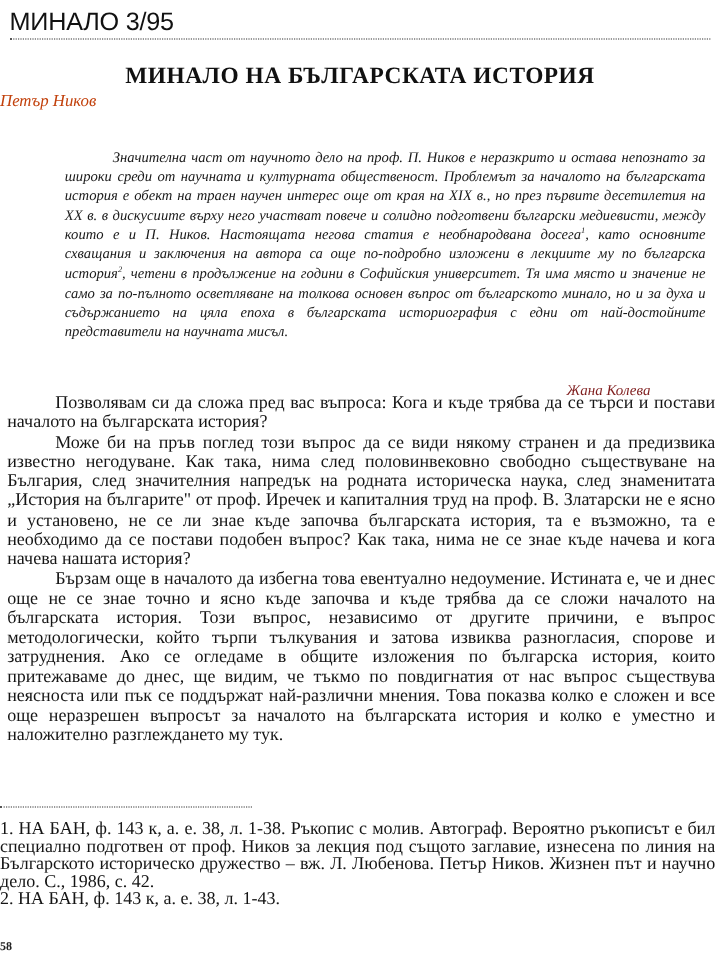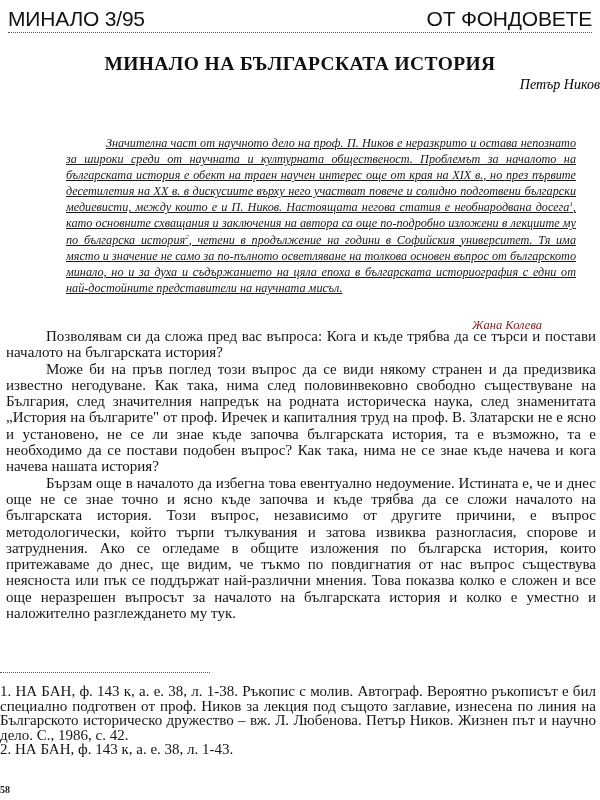--- a/index.html
+++ b/index.html
@@ -17,29 +17,29 @@
   .running-header span {
     font-family: "Liberation Sans", "DejaVu Sans", sans-serif;
     font-size: 21px; font-weight: normal; letter-spacing: -0.2px; line-height: 26px;
     color: #111;
   }
   .title {
     position: absolute; top: 53px; left: 0; right: 0; text-align: center;
     font-size: 19.5px; font-weight: bold; letter-spacing: 0.4px; color: #111;
   }
   .author {
-    position: absolute; top: 77px; left: 0; right: 0; text-align: right;
-    font-size: 14px; font-style: italic; color: #000000;
+    position: absolute; top: 77px; left: 0; right: 0; text-align: left;
+    font-size: 14px; font-style: italic; color: #c2410c;
   }
   .abstract {
     position: absolute; top: 119px; left: 50px; width: 542px;
     font-size: 12.2px; font-style: italic; line-height: 16.1px;
     text-align: justify; color: #1a1a1a;
   }
-  .abstract p { margin: 16px; text-indent: 40px; text-decoration: underline; }
+  .abstract p { margin: 4px; text-indent: 40px; }
   .signature {
     position: absolute; top: 318px; right: 58px;
     font-size: 12.5px; font-style: italic; color: #7f1d1d;
   }
   .body-text {
     position: absolute; top: 328px; left: 6px; width: 590px;
     font-size: 15px; line-height: 16.3px; text-align: justify; color: #151515;
   }
   .body-text p { margin: 0; text-indent: 40px; }
   .fn-rule {
@@ -55,21 +55,20 @@
     position: absolute; top: 784px; left: 0; right: 0; text-align: left;
     font-size: 10px; font-weight: bold; color: #222;
   }
   sup { font-size: 7px; line-height: 0; }
 </style>
 </head>
 <body>
 
 <div class="running-header">
   <span>МИНАЛО 3/95</span>
-  <span>ОТ ФОНДОВЕТЕ</span>
 </div>
 
 <div class="title">МИНАЛО НА БЪЛГАРСКАТА ИСТОРИЯ</div>
 <div class="author">Петър Ников</div>
 
 <div class="abstract">
   <p><span>Значителна част от научното дело на проф. П. Ников е неразкрито и остава непознато за широки среди от научната и културната общественост. Проблемът за началото на българската история е обект на траен научен интерес още от края на XIX в., но през първите десетилетия на XX в. в дискусиите върху него участват повече и солидно подготвени български медиевисти, между които е и П. Ников. Настоящата негова статия е необнародвана досега</span><sup>1</sup><span>, като основните схващания и заключения на автора са още по-подробно изложени в лекциите му по българска история</span><sup>2</sup><span>, четени в продължение на години в Софийския университет. Тя има място и значение не само за по-пълното осветляване на толкова основен въпрос от българското минало, но и за духа и съдържанието на цяла епоха в българската историография с едни от най-достойните представители на научната мисъл.</span></p>
 </div>
 
 <div class="signature">Жана Колева</div>

